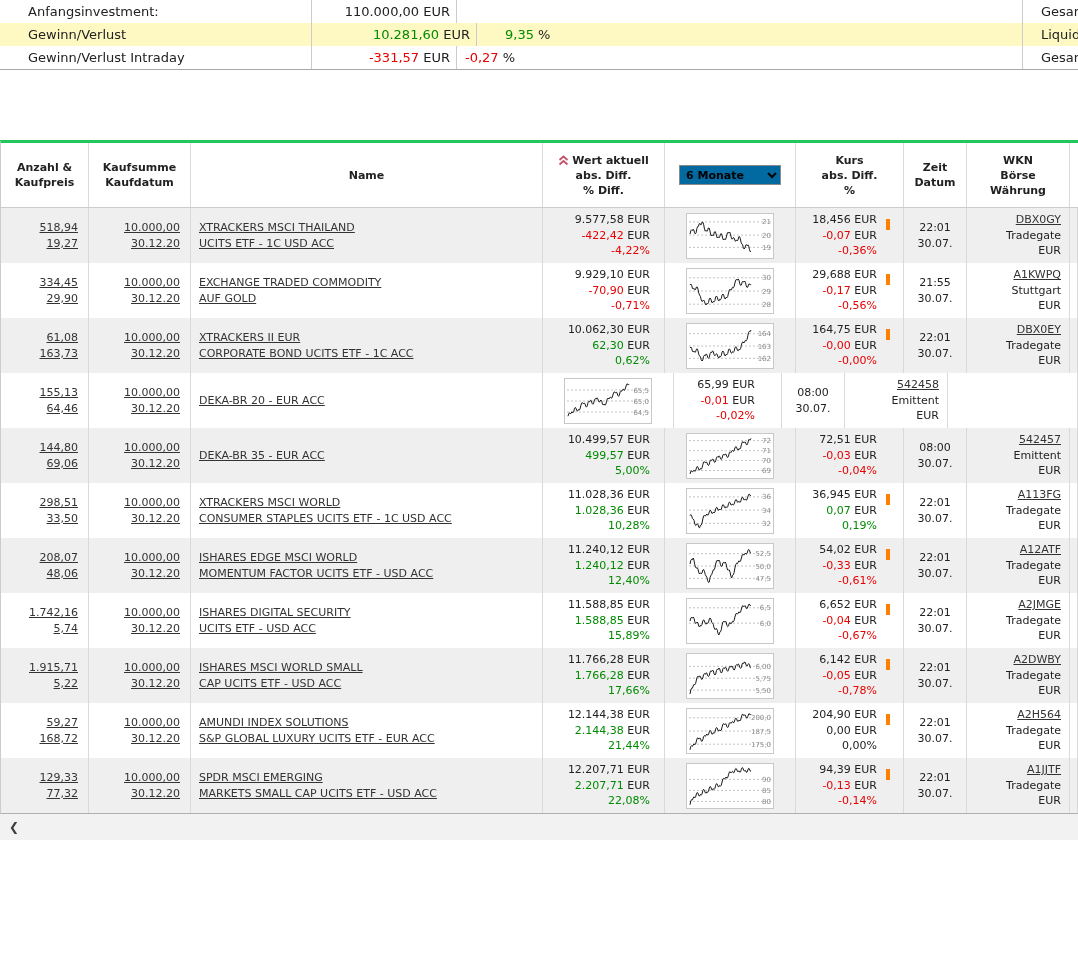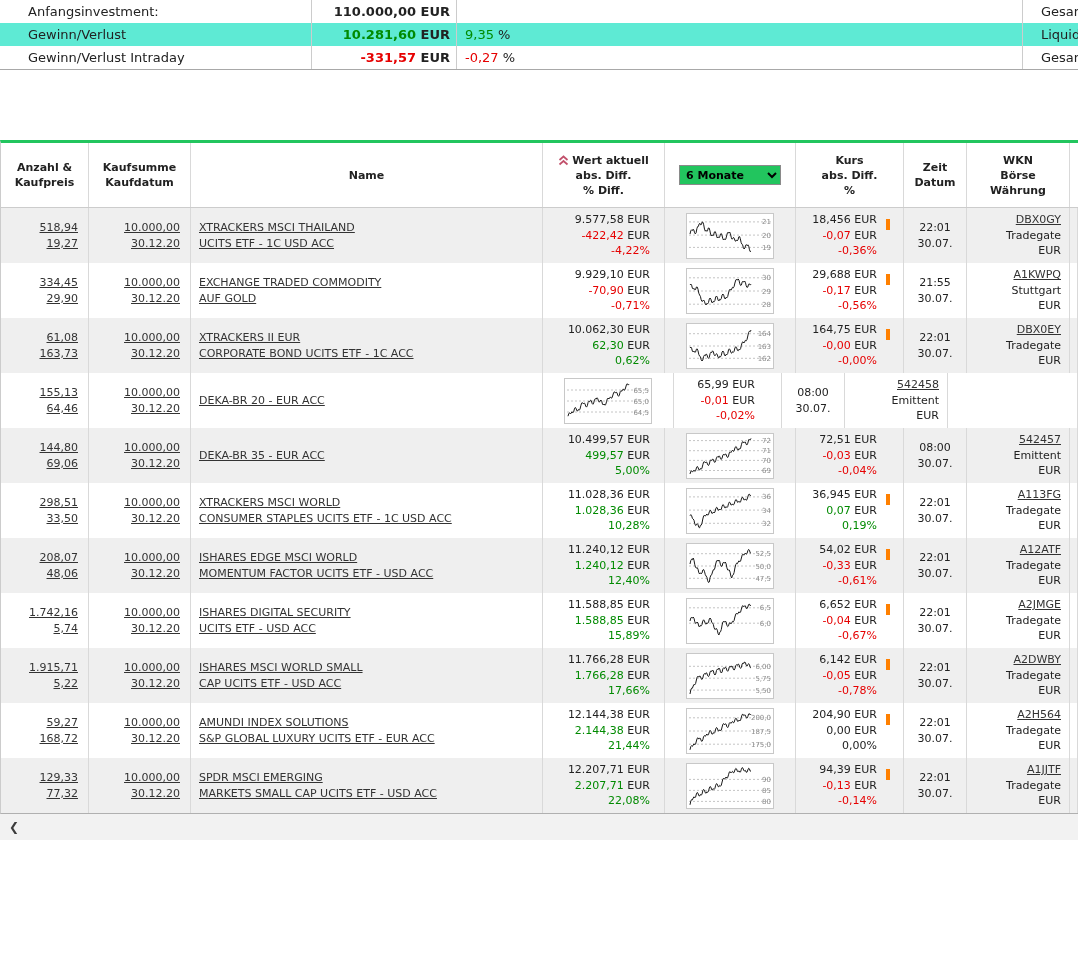--- a/index.html
+++ b/index.html
@@ -7,43 +7,43 @@
     --rt:#ff8000; --sort:#c2506b; --alt:#efefef; --link:#333333;
   }
   *{box-sizing:border-box;margin:0;padding:0;}
   body{
     width:1078px;height:972px;overflow:hidden;background:#fff;
     font-family:"DejaVu Sans","Liberation Sans",sans-serif;color:#222;
   }
   
   .summary{width:1078px;border-bottom:1px solid #a8a8a8;}
   .srow{display:flex;height:23px;align-items:center;font-size:13px;}
-  .srow.alt{background:#5eead4;}
+  .srow.alt{background:#fef9c3;gap:20px;}
   .s-label{width:292px;padding-left:8px;border-right:1px solid #ccc;height:100%;display:flex;align-items:center;margin-left:20px;}
-  .s-value{width:145px;height:100%;display:flex;align-items:center;justify-content:flex-end;padding-right:6px;border-right:1px solid #ccc;white-space:nowrap;font-weight:bold;}
+  .s-value{width:145px;height:100%;display:flex;align-items:center;justify-content:flex-end;padding-right:6px;border-right:1px solid #ccc;white-space:nowrap;}
   .s-pct{width:95px;padding-left:8px;white-space:nowrap;}
   .s-spacer{flex:1;}
   .s-right{width:56px;height:100%;border-left:1px solid #ccc;padding-left:18px;display:flex;align-items:center;overflow:hidden;white-space:nowrap;}
   .num{white-space:pre;}
   [data-trend="pos"]{color:var(--pos);}
   [data-trend="neg"]{color:var(--neg);}
   [data-trend="neu"]{color:var(--neu);}
   .unit{color:#222;}
   .gap{height:70px;}
   
   .ptable{width:1078px;border-top:3px solid #22c55e;border-left:1px solid #ccc;border-bottom:1px solid #b0b0b0;}
   .thead{display:flex;height:65px;background:#fff;border-bottom:1px solid #ccc;}
   .th{border-right:1px solid #d9d9d9;display:flex;flex-direction:column;justify-content:center;align-items:center;
       text-align:center;font-size:11px;font-weight:bold;line-height:15px;}
   .c1{width:88px;} .c2{width:102px;} .c3{width:352px;} .c4{width:122px;}
   .c5{width:131px;} .c6{width:108px;} .c7{width:63px;} .c8{width:103px;}
   .c9{flex:1;border-right:none;}
   .h1{display:flex;align-items:center;gap:3px;}
   select{width:102px;height:20px;font-size:11px;font-weight:bold;font-family:inherit;
-         border:1px solid #8a8a8a;background:#22c55e;padding-left:2px;}
+         border:1px solid #8a8a8a;background:#0369a1;padding-left:2px;}
   .trow{display:flex;height:55px;}
   .trow:nth-child(odd){background:var(--alt);}
   .td{border-right:1px solid #d9d9d9;display:flex;flex-direction:column;justify-content:center;
       font-size:11px;line-height:15.5px;position:relative;}
   .td.c1,.td.c2{align-items:flex-end;padding-right:10px;text-align:right;}
   .td.c3{align-items:flex-start;padding-left:8px;}
   .td.c4{align-items:flex-end;padding-right:14px;text-align:right;white-space:nowrap;}
   .td.c5{align-items:center;}
   .td.c6{align-items:flex-end;padding-right:26px;text-align:right;white-space:nowrap;}
   .td.c7{align-items:center;text-align:center;}

